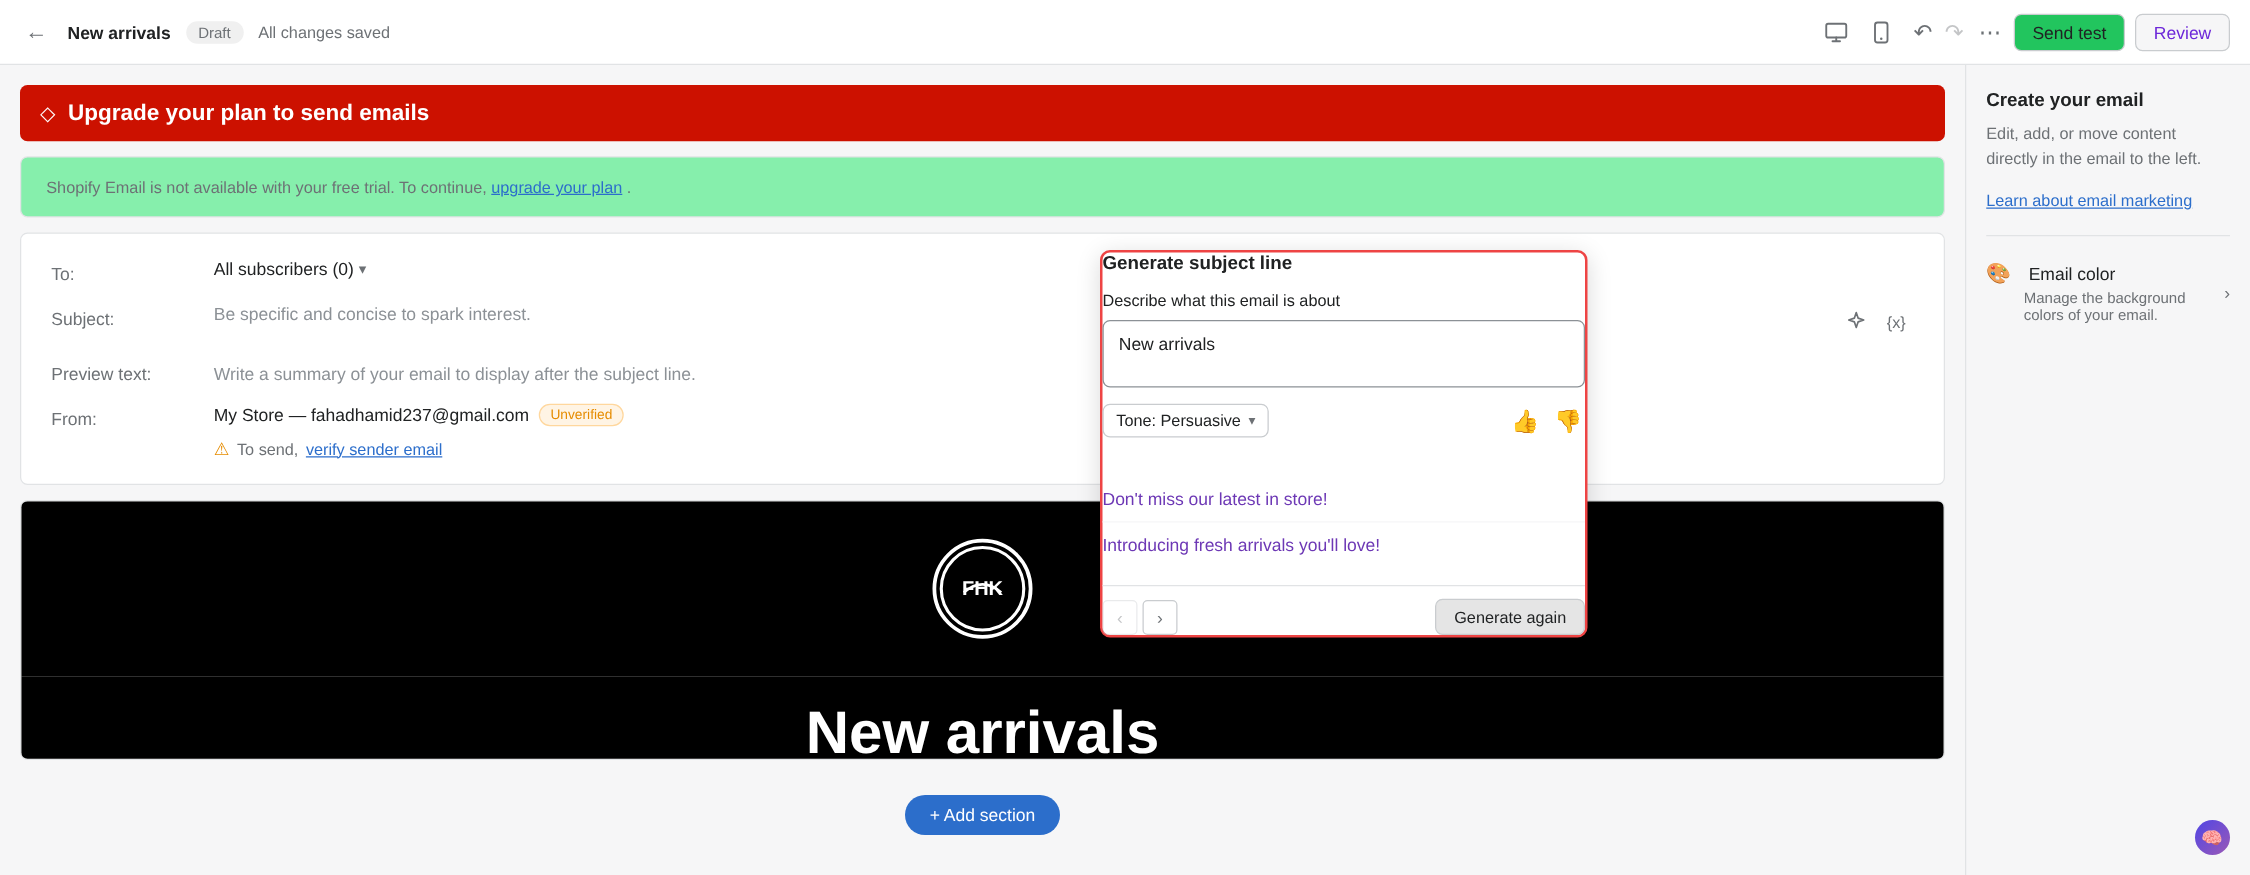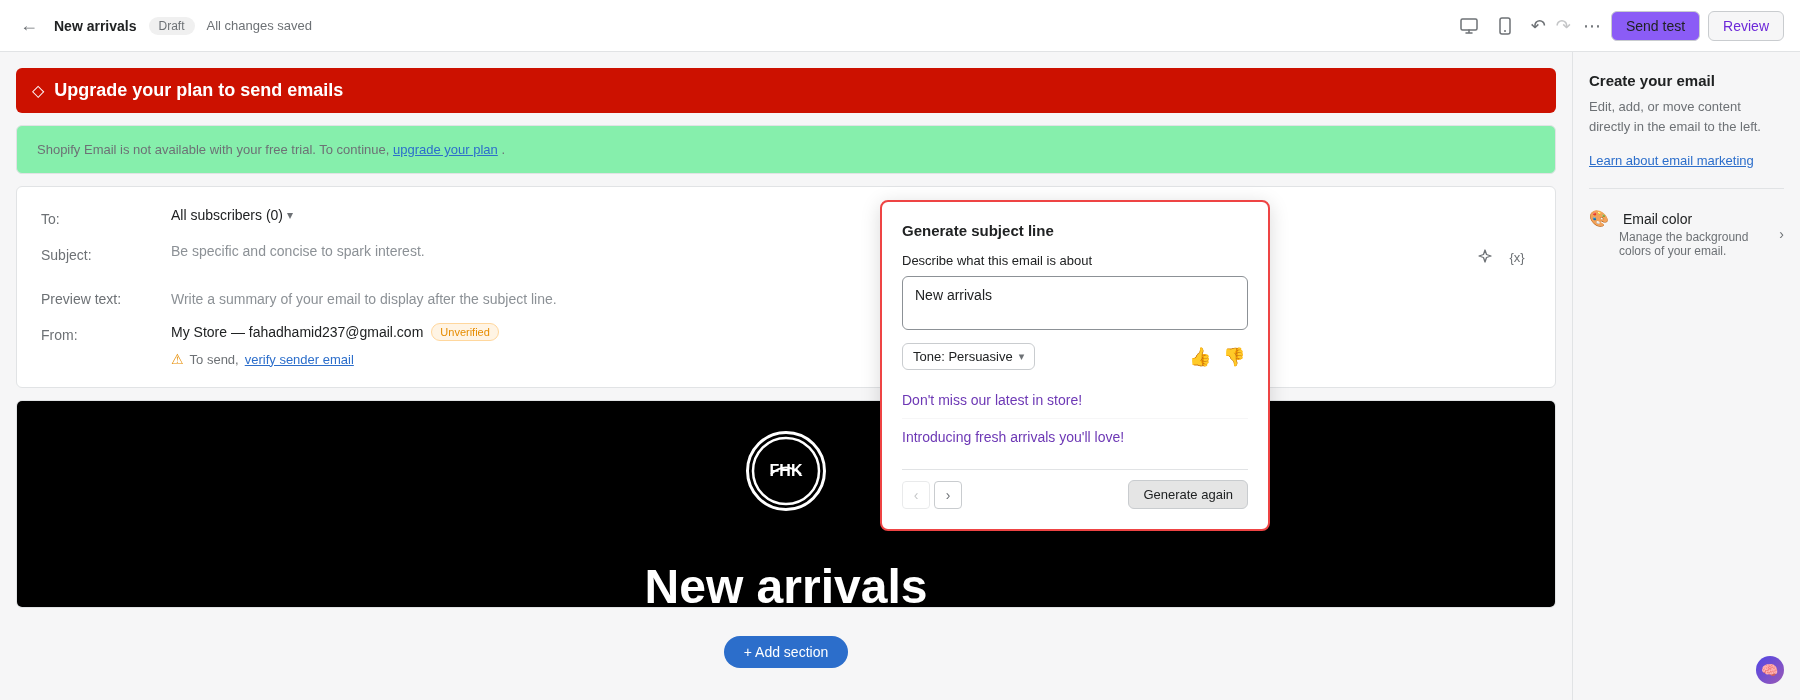--- a/index.html
+++ b/index.html
@@ -11,21 +11,21 @@
       padding: 0 16px; height: 52px; gap: 12px; flex-shrink: 0;
     }
     .nav-back { cursor: pointer; color: #6d7175; font-size: 18px; }
     .nav-title { font-weight: 600; font-size: 14px; color: #202223; }
     .nav-badge-draft { background: #f0f0f0; color: #6d7175; border-radius: 12px; padding: 2px 10px; font-size: 12px; font-weight: 500; }
     .nav-saved { color: #6d7175; font-size: 13px; }
     .nav-spacer { flex: 1; }
     .nav-icons { display: flex; align-items: center; gap: 8px; }
     .nav-icon-btn { background: none; border: none; cursor: pointer; color: #6d7175; font-size: 18px; padding: 4px; display: flex; align-items: center; }
     .nav-dots { font-size: 18px; color: #6d7175; cursor: pointer; letter-spacing: 2px; border: none; background: none; }
-    .btn-send-test { border: 1px solid #c9cccf; background: #8b5cf6; color: #202223; padding: 6px 14px; border-radius: 6px; cursor: pointer; font-size: 14px; font-weight: 500; }
+    .btn-send-test { border: 1px solid #c9cccf; background: #22c55e; color: #202223; padding: 6px 14px; border-radius: 6px; cursor: pointer; font-size: 14px; font-weight: 500; }
     .btn-review { border: 1px solid #c9cccf; background: #f6f6f7; color: #6d28d9; padding: 6px 14px; border-radius: 6px; cursor: not-allowed; font-size: 14px; font-weight: 500; }
 
     
     .main-layout { display: flex; flex: 1; overflow: hidden; }
 
     
     .editor-panel { flex: 1; overflow-y: auto; background: #f6f6f7; padding: 16px; display: flex; flex-direction: column; gap: 12px; }
 
     
     .upgrade-banner { background: #cc1100; color: #fff; padding: 12px 16px; border-radius: 6px; display: flex; align-items: center; gap: 10px; }
@@ -48,27 +48,27 @@
     .badge-unverified { background: #fff4e4; color: #e68c00; border: 1px solid #ffd79d; border-radius: 12px; padding: 2px 8px; font-size: 11px; font-weight: 500; }
     .verify-row { display: flex; align-items: center; gap: 6px; padding-left: 130px; margin-top: -8px; }
     .verify-icon { color: #e68c00; font-size: 14px; }
     .verify-text { color: #6d7175; font-size: 13px; }
     .verify-link { color: #2c6ecb; text-decoration: underline; cursor: pointer; font-size: 13px; }
     .subject-input-area { flex: 1; position: relative; }
 
     
     .generate-popup {
       position: absolute; top: 200px; left: 880px; width: 390px; background: #fff;
-      border: 2px solid #e44; border-radius: 8px; z-index: 100; padding: 20px;
+      border: 2px solid #e44; border-radius: 8px; z-index: 100; 
       box-shadow: 0 4px 20px rgba(0,0,0,0.15);
     }
     .generate-popup-title { font-weight: 600; font-size: 15px; color: #202223; margin-bottom: 14px; }
     .generate-popup-label { font-size: 13px; color: #202223; margin-bottom: 8px; }
     .generate-popup-input { width: 100%; border: 1px solid #8c9196; border-radius: 6px; padding: 10px 12px; font-size: 14px; color: #202223; resize: none; font-family: inherit; }
-    .tone-row { display: flex; align-items: flex-end; justify-content: space-between; margin-top: 10px; margin-bottom: 12px; }
+    .tone-row { display: flex; align-items: flex-end; justify-content: space-between; margin-top: 10px; margin-bottom: 31px; }
     .tone-selector { display: flex; align-items: center; gap: 6px; border: 1px solid #c9cccf; border-radius: 6px; padding: 5px 10px; cursor: pointer; font-size: 13px; color: #202223; background: #fff; }
     .tone-arrow { color: #6d7175; font-size: 11px; }
     .thumbs { display: flex; gap: 8px; }
     .thumb-btn { background: none; border: none; cursor: pointer; color: #6d7175; font-size: 18px; padding: 2px; }
     .suggestion-item { color: #6d38b5; font-size: 14px; padding: 10px 0; cursor: pointer; border-bottom: 1px solid #f6f6f7; }
     .suggestion-item:last-child { border-bottom: none; }
     .generate-footer { display: flex; align-items: center; justify-content: space-between; margin-top: 14px; padding-top: 10px; border-top: 1px solid #e1e3e5; }
     .pagination-btns { display: flex; gap: 4px; }
     .page-btn { background: none; border: 1px solid #c9cccf; border-radius: 4px; width: 28px; height: 28px; cursor: pointer; display: flex; align-items: center; justify-content: center; font-size: 14px; color: #6d7175; }
     .page-btn:disabled { opacity: 0.4; cursor: not-allowed; }

